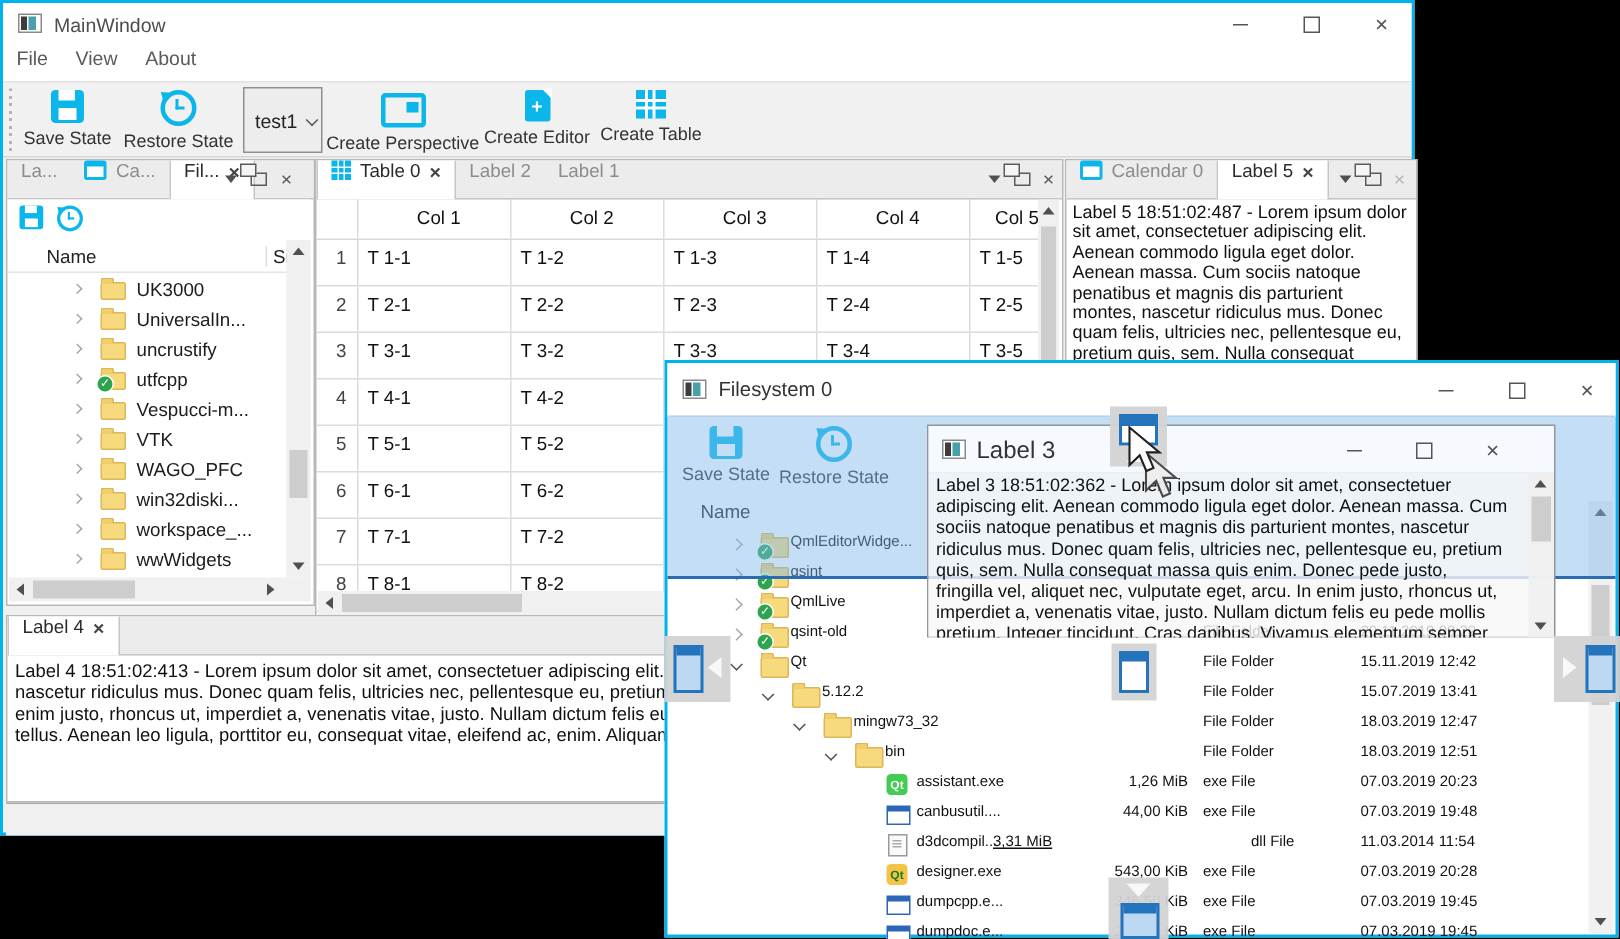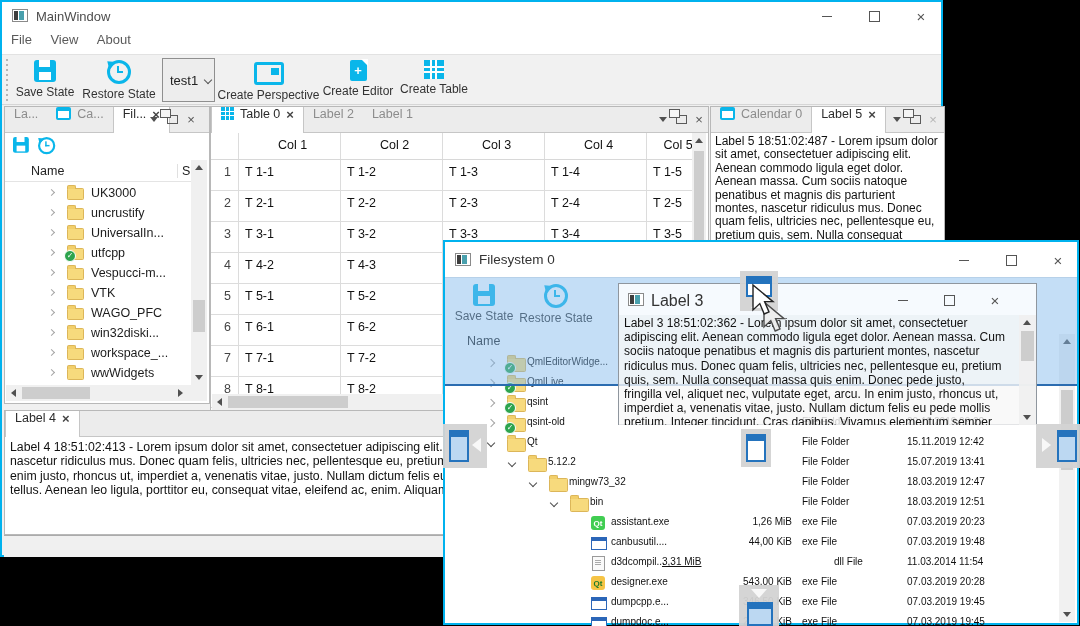--- a/index.html
+++ b/index.html
@@ -170,26 +170,26 @@
       </div>
       <div id="left-tree-rows" class="abs" style="left:0;top:76px;width:184px;">
           <div class="tree-row">
             <div class="chev-r abs" style="left: 44px; top: 7px; position: absolute;"></div>
             <div class="folder abs" style="left: 62px; top: 5px; position: absolute;"></div>
             <div class="lab" style="left: 86px;">UK3000</div>
           </div>
           <div class="tree-row">
             <div class="chev-r abs" style="left: 44px; top: 7px; position: absolute;"></div>
             <div class="folder abs" style="left: 62px; top: 5px; position: absolute;"></div>
+            <div class="lab" style="left: 86px;">UniversalIn...</div>
+          </div>
+          <div class="tree-row">
+            <div class="chev-r abs" style="left: 44px; top: 7px; position: absolute;"></div>
+            <div class="folder abs" style="left: 62px; top: 5px; position: absolute;"></div>
             <div class="lab" style="left: 86px;">uncrustify</div>
-          </div>
-          <div class="tree-row">
-            <div class="chev-r abs" style="left: 44px; top: 7px; position: absolute;"></div>
-            <div class="folder abs" style="left: 62px; top: 5px; position: absolute;"></div>
-            <div class="lab" style="left: 86px;">UniversalIn...</div>
           </div>
           <div class="tree-row">
             <div class="chev-r abs" style="left: 44px; top: 7px; position: absolute;"></div>
             <div class="folder abs fcheck" style="left: 62px; top: 5px; position: absolute;"></div>
             <div class="lab" style="left: 86px;">utfcpp</div>
           </div>
           <div class="tree-row">
             <div class="chev-r abs" style="left: 44px; top: 7px; position: absolute;"></div>
             <div class="folder abs" style="left: 62px; top: 5px; position: absolute;"></div>
             <div class="lab" style="left: 86px;">Vespucci-m...</div>
@@ -283,20 +283,21 @@
           <div style="display: flex; height: 30px; border-bottom: 1px solid rgb(220, 220, 220);">
             <div class="cell" style="width: 28px; justify-content: center; color: rgb(68, 68, 68);">3</div>
             <div class="cell" style="width: 102px;">T 3-1</div>
             <div class="cell" style="width: 102px;">T 3-2</div>
             <div class="cell" style="width: 102px;">T 3-3</div>
             <div class="cell" style="width: 102px;">T 3-4</div>
             <div class="cell" style="width: 57px;">T 3-5</div>
           </div>
           <div style="display: flex; height: 30px; border-bottom: 1px solid rgb(220, 220, 220);">
             <div class="cell" style="width: 28px; justify-content: center; color: rgb(68, 68, 68);">4</div>
+            <div class="cell" style="width: 102px;">T 4-1</div>
             <div class="cell" style="width: 102px;">T 4-2</div>
             <div class="cell" style="width: 102px;">T 4-3</div>
             <div class="cell" style="width: 102px;">T 4-4</div>
             <div class="cell" style="width: 57px;">T 4-5</div>
           </div>
           <div style="display: flex; height: 30px; border-bottom: 1px solid rgb(220, 220, 220);">
             <div class="cell" style="width: 28px; justify-content: center; color: rgb(68, 68, 68);">5</div>
             <div class="cell" style="width: 102px; text-align: right;">T 5-1</div>
             <div class="cell" style="width: 102px;">T 5-2</div>
             <div class="cell" style="width: 102px;">T 5-3</div>
@@ -411,29 +412,29 @@
           <div class="chev-r" style="position: absolute; left: 43px; top: 7px;"></div>
           <div class="folder fcheck" style="position: absolute; left: 62px; top: 5px;"></div>
           <div class="fsrow-col" style="left: 82px;">QmlEditorWidge...</div>
           <div class="fsrow-col" style="left: 217px; width: 130px; text-align: right;"></div>
           <div class="fsrow-col" style="left: 357px;"></div>
           <div class="fsrow-col" style="left: 462px;"></div>
         </div>
         <div class="tree-row">
           <div class="chev-r" style="position: absolute; left: 43px; top: 7px;"></div>
           <div class="folder fcheck" style="position: absolute; left: 62px; top: 5px;"></div>
-          <div class="fsrow-col" style="left: 82px;">QmlLive</div>
+          <div class="fsrow-col" style="left: 82px;">qsint</div>
           <div class="fsrow-col" style="left: 217px; width: 130px; text-align: right;"></div>
           <div class="fsrow-col" style="left: 357px;"></div>
           <div class="fsrow-col" style="left: 462px;"></div>
         </div>
         <div class="tree-row">
           <div class="chev-r" style="position: absolute; left: 43px; top: 7px;"></div>
           <div class="folder fcheck" style="position: absolute; left: 62px; top: 5px;"></div>
-          <div class="fsrow-col" style="left: 82px;">qsint</div>
+          <div class="fsrow-col" style="left: 82px;">QmlLive</div>
           <div class="fsrow-col" style="left: 217px; width: 130px; text-align: right;"></div>
           <div class="fsrow-col" style="left: 357px;"></div>
           <div class="fsrow-col" style="left: 462px;"></div>
         </div>
         <div class="tree-row">
           <div class="chev-r" style="position: absolute; left: 43px; top: 7px;"></div>
           <div class="folder fcheck" style="position: absolute; left: 62px; top: 5px;"></div>
           <div class="fsrow-col" style="left: 82px;">qsint-old</div>
           <div class="fsrow-col" style="left: 217px; width: 130px; text-align: right;"></div>
           <div class="fsrow-col" style="left: 357px;">File Folder</div>

